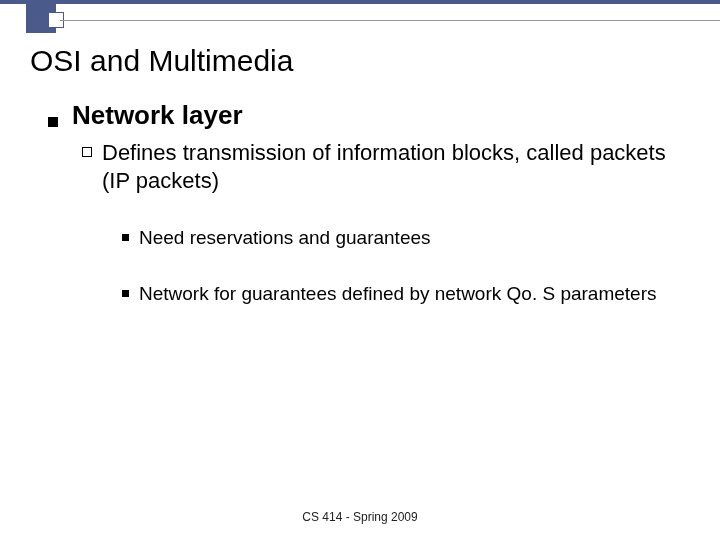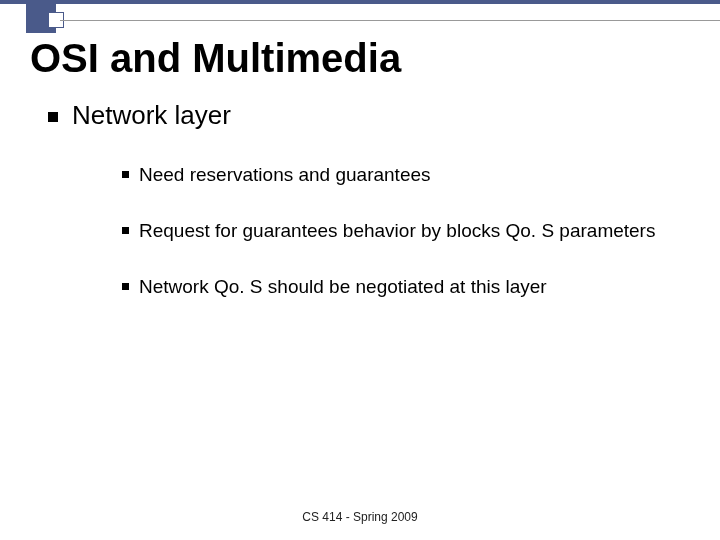--- a/index.html
+++ b/index.html
@@ -38,36 +38,37 @@
     background: #fff;
   }
   .accent-line {
     position: absolute;
     top: 20px; left: 60px;
     width: 660px; height: 1px;
     background: #999;
   }
   .title {
     position: absolute;
-    top: 36px;
+    top: 44px;
     left: 30px;
-    font-size: 40px;
-    font-weight: 700;
+    font-size: 30px;
+    font-weight: 400;
   }
   .content {
     position: absolute;
     top: 100px;
     left: 48px;
     right: 30px;
   }
   .bullet-l1 {
     display: flex;
-    align-items: flex-start;
+    align-items: center;
     font-size: 26px;
     margin-bottom: 8px;
+    font-weight: bold;
   }
   .bullet-l1 .mark {
     width: 10px; height: 10px;
     background: #000;
     margin-top: 12px;
     margin-right: 14px;
     flex-shrink: 0;
   }
   .bullet-l2 {
     display: flex;
@@ -122,39 +123,39 @@
 
 <div class="title">OSI and Multimedia</div>
 
 <div class="content">
 
   <div class="bullet-l1">
     <div class="mark"></div>
     <div>Network layer</div>
   </div>
 
+  <div class="bullet-l2">
+    <div class="mark"></div>
+    <div>
+      <span>Defines </span><span>transmission of information blocks, called packets (IP packets)</span>
+    </div>
+  </div>
 
 
   <div class="bullet-l3">
     <div class="mark"></div>
     <div>
       <span>Need </span><span>reservations and guarantees</span><span></span>
     </div>
   </div>
 
   <div class="bullet-l3">
     <div class="mark"></div>
     <div>
-      <span>Request for guarantees behavior by </span><span>blocks Qo. S parameters</span><span></span>
+      <span>Network for guarantees defined by </span><span>network Qo. S parameters</span><span></span>
     </div>
   </div>
 
 
-  <div class="bullet-l3">
-    <div class="mark"></div>
-    <div>
-      <span>Network Qo. S should be </span><span>negotiated</span><span> at this layer</span>
-    </div>
-  </div>
 
 </div>
 
 <div class="footer">CS 414 - Spring 2009</div>
 
 </body></html>

